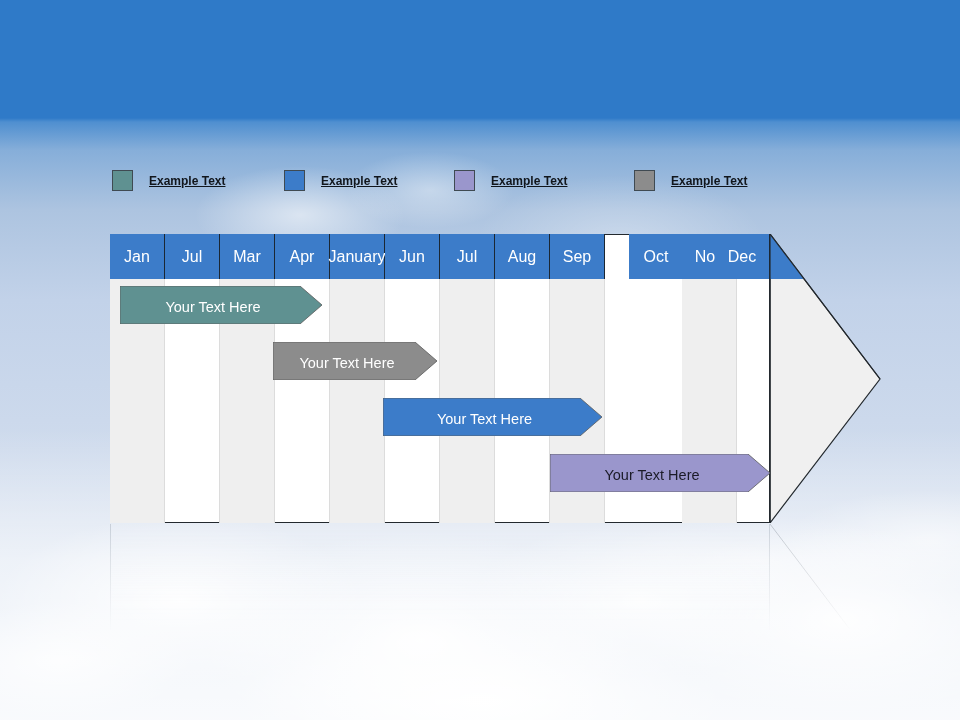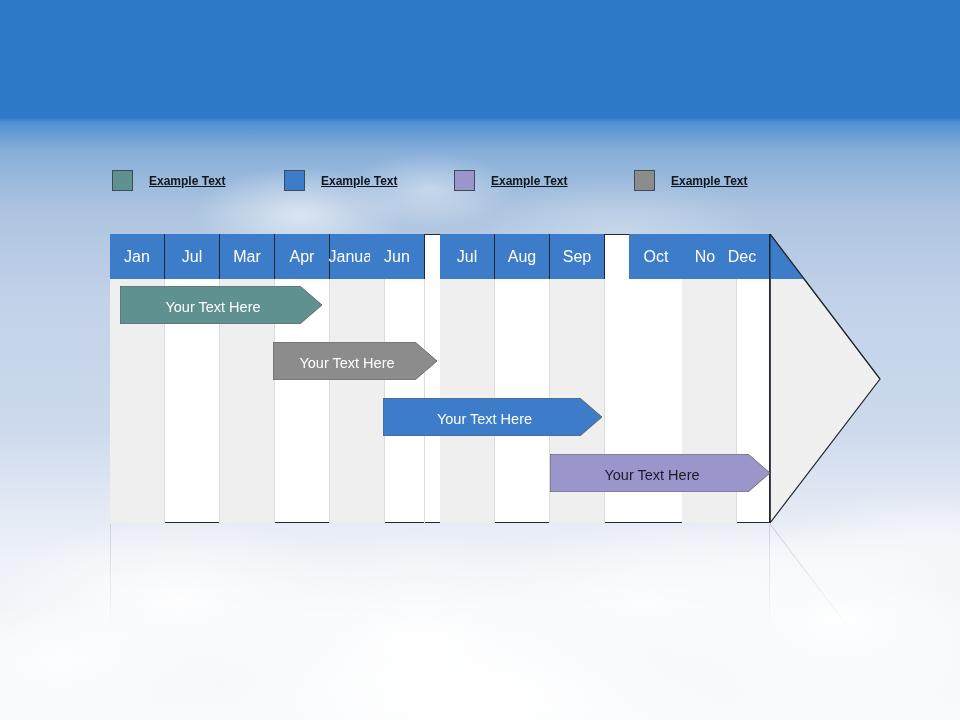--- a/index.html
+++ b/index.html
@@ -235,21 +235,21 @@
           <div class="col-body"></div>
         </div>
         <div class="col" style="left: 165px;">
           <div class="col-head">Apr</div>
           <div class="col-body"></div>
         </div>
         <div class="col shaded" style="left: 220px;">
           <div class="col-head">January</div>
           <div class="col-body"></div>
         </div>
-        <div class="col" style="left: 260px;">
+        <div class="col" style="left: 275px;">
           <div class="col-head">Jun</div>
           <div class="col-body"></div>
         </div>
         <div class="col shaded" style="left: 330px;">
           <div class="col-head">Jul</div>
           <div class="col-body"></div>
         </div>
         <div class="col" style="left: 385px;">
           <div class="col-head">Aug</div>
           <div class="col-body"></div>

